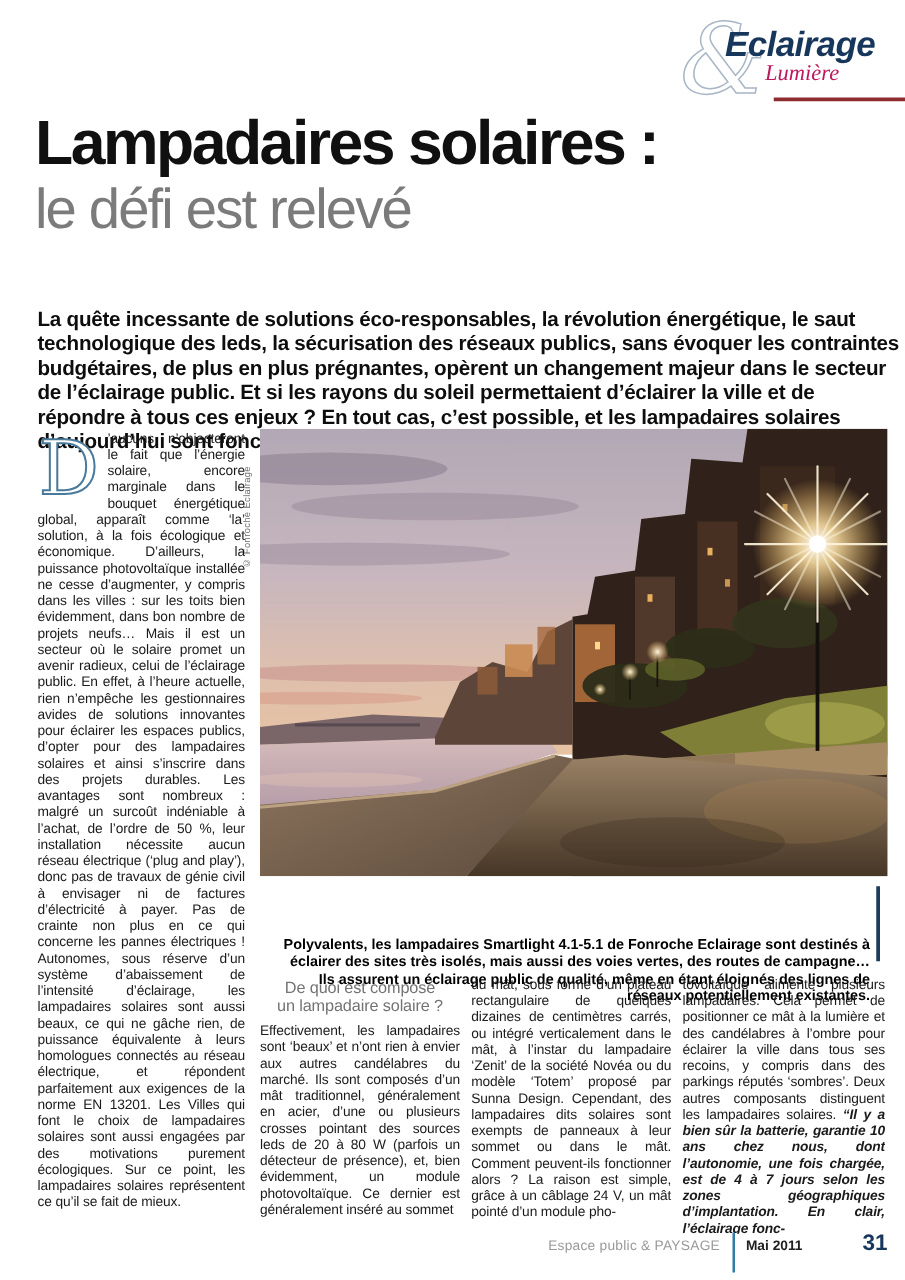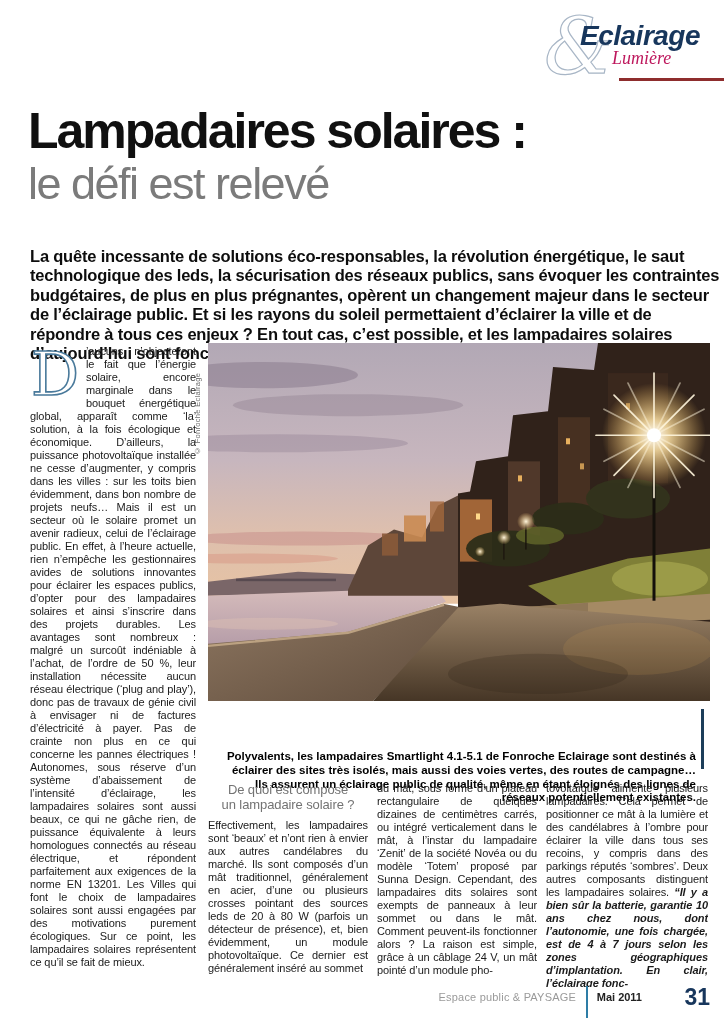--- a/index.html
+++ b/index.html
@@ -9,21 +9,21 @@
   
   .masthead{position:absolute;top:14px;right:10px;width:190px;height:70px;}
   .masthead .amp{position:absolute;left:18px;top:-6px;}
   .masthead .brand1{position:absolute;left:56px;top:6px;font-size:28px;font-weight:700;
         color:#17365c;letter-spacing:-0.5px;font-style:italic;}
   .masthead .brand2{position:absolute;left:88px;top:34px;font-size:18px;font-style:italic;
         color:#be185d;font-family:"Liberation Serif",serif;}
   .mast-rule{position:absolute;top:78px;left:619px;width:105px;height:3px;background:#8e2d2d;}
 
   
-  .title{position:absolute;left:28px;top:105px;width:690px;}
+  .title{position:absolute;left:28px;top:88px;width:690px;}
   .title .t1{font-size:50px;font-weight:700;color:#101010;letter-spacing:-2px;line-height:1.05;}
   .title .t2{font-size:45px;font-weight:400;color:#7b7b7b;letter-spacing:-1.5px;line-height:1.05;margin-top:2px;}
 
   
   .intro{position:absolute;left:30px;top:230px;width:692px;font-size:16.5px;font-weight:700;
         color:#0d0d0d;line-height:19.5px;letter-spacing:-0.2px;}
 
   
   .col{position:absolute;font-size:11px;line-height:13px;color:#1a1a1a;text-align:justify;
         letter-spacing:-0.1px;overflow:hidden;}
@@ -44,21 +44,21 @@
 
   
   .caption{position:absolute;left:210px;top:750px;width:486px;text-align:right;
         font-size:11.5px;font-weight:700;line-height:13.8px;color:#000;white-space:pre-line;}
   .caption-bar{position:absolute;left:701px;top:709px;width:3px;height:60px;background:#1d3e5a;}
 
   
   .footer-mag{position:absolute;top:991px;right:148px;font-size:11px;color:#9a9a9a;letter-spacing:0.2px;}
   .footer-sep{position:absolute;top:986px;right:136px;width:2px;height:32px;background:#2e7da6;}
   .footer-date{position:absolute;top:991px;right:82px;font-size:11px;font-weight:700;color:#222;}
-  .footer-page{position:absolute;top:984px;right:14px;font-size:23px;font-weight:700;color:#17365c;}
+  .footer-page{position:absolute;top:984px;right:14px;font-size:18px;font-weight:700;color:#17365c;}
 </style>
 </head>
 <body>
 
 <div class="page">
 
   <div class="masthead">
     <svg class="amp" width="74" height="78" viewBox="0 0 74 78">
       <text x="2" y="66" font-family="DejaVu Serif, serif" font-style="italic" font-size="78" fill="none" stroke="#a8b6c6" stroke-width="1.2">&amp;</text>
     </svg>

